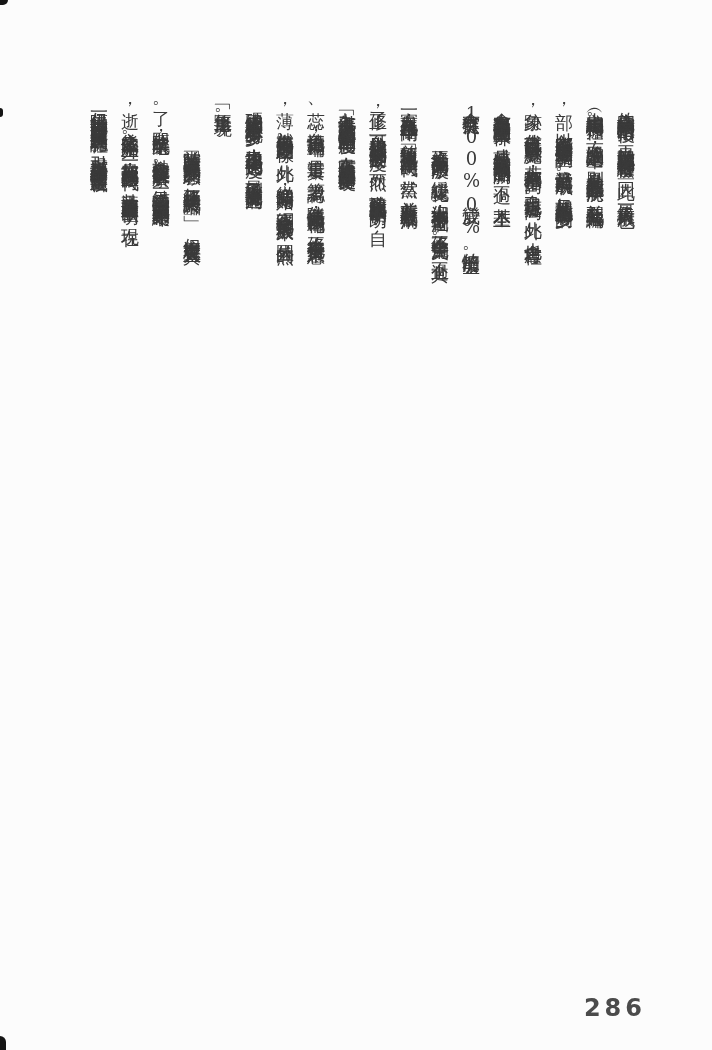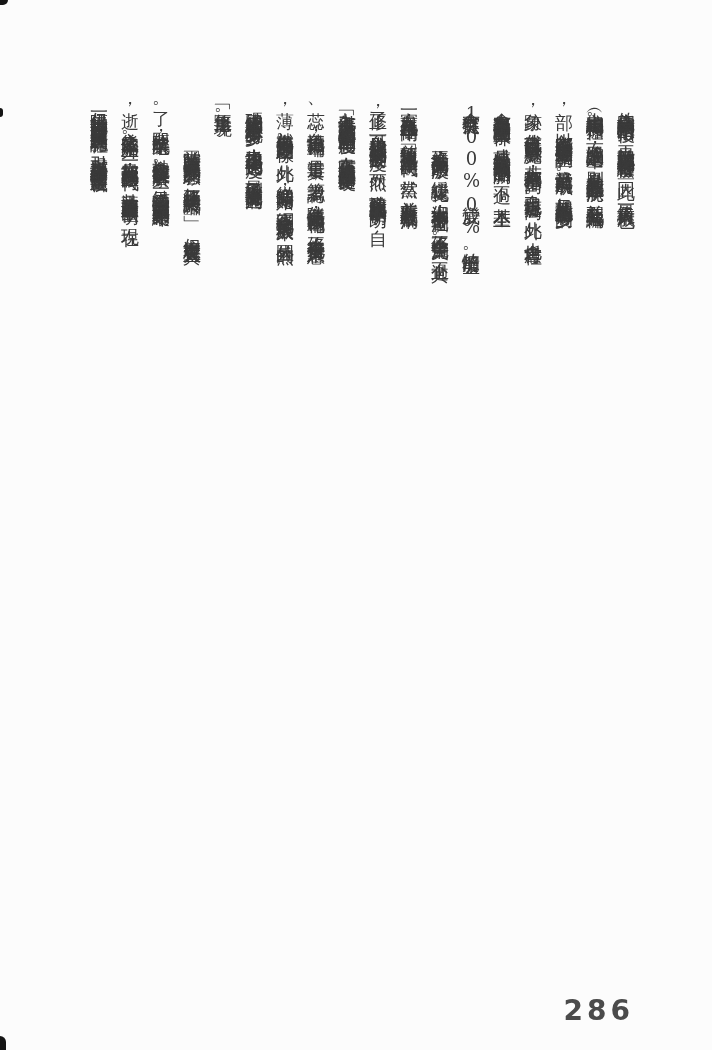--- a/index.html
+++ b/index.html
@@ -21,23 +21,23 @@
     font-size: 18px;
     line-height: 31px;      
     letter-spacing: 1.1px;  
     color: #3a3a3a;
   }
   .col { margin: 0; }
   .col.indent { text-indent: 38px; } 
   .pagenum {
     position: absolute;
     top: 994px;
-    right: 78px;
+    right: 66px;
     font-family: "DejaVu Sans", sans-serif;
-    font-size: 28px;
+    font-size: 24px;
     font-weight: 600;
     letter-spacing: 4px;
     color: #4b4b4b;
   }
   
   .speck { position: absolute; background: #151515; }
   .speck-tl { left: 0; top: 0; width: 8px; height: 5px; border-radius: 0 0 7px 0; }
   .speck-l  { left: 0; top: 108px; width: 3px; height: 9px; border-radius: 0 4px 4px 0; }
   .speck-bl { left: 0; top: 1036px; width: 6px; height: 14px; border-radius: 0 6px 0 0; }
 </style>

